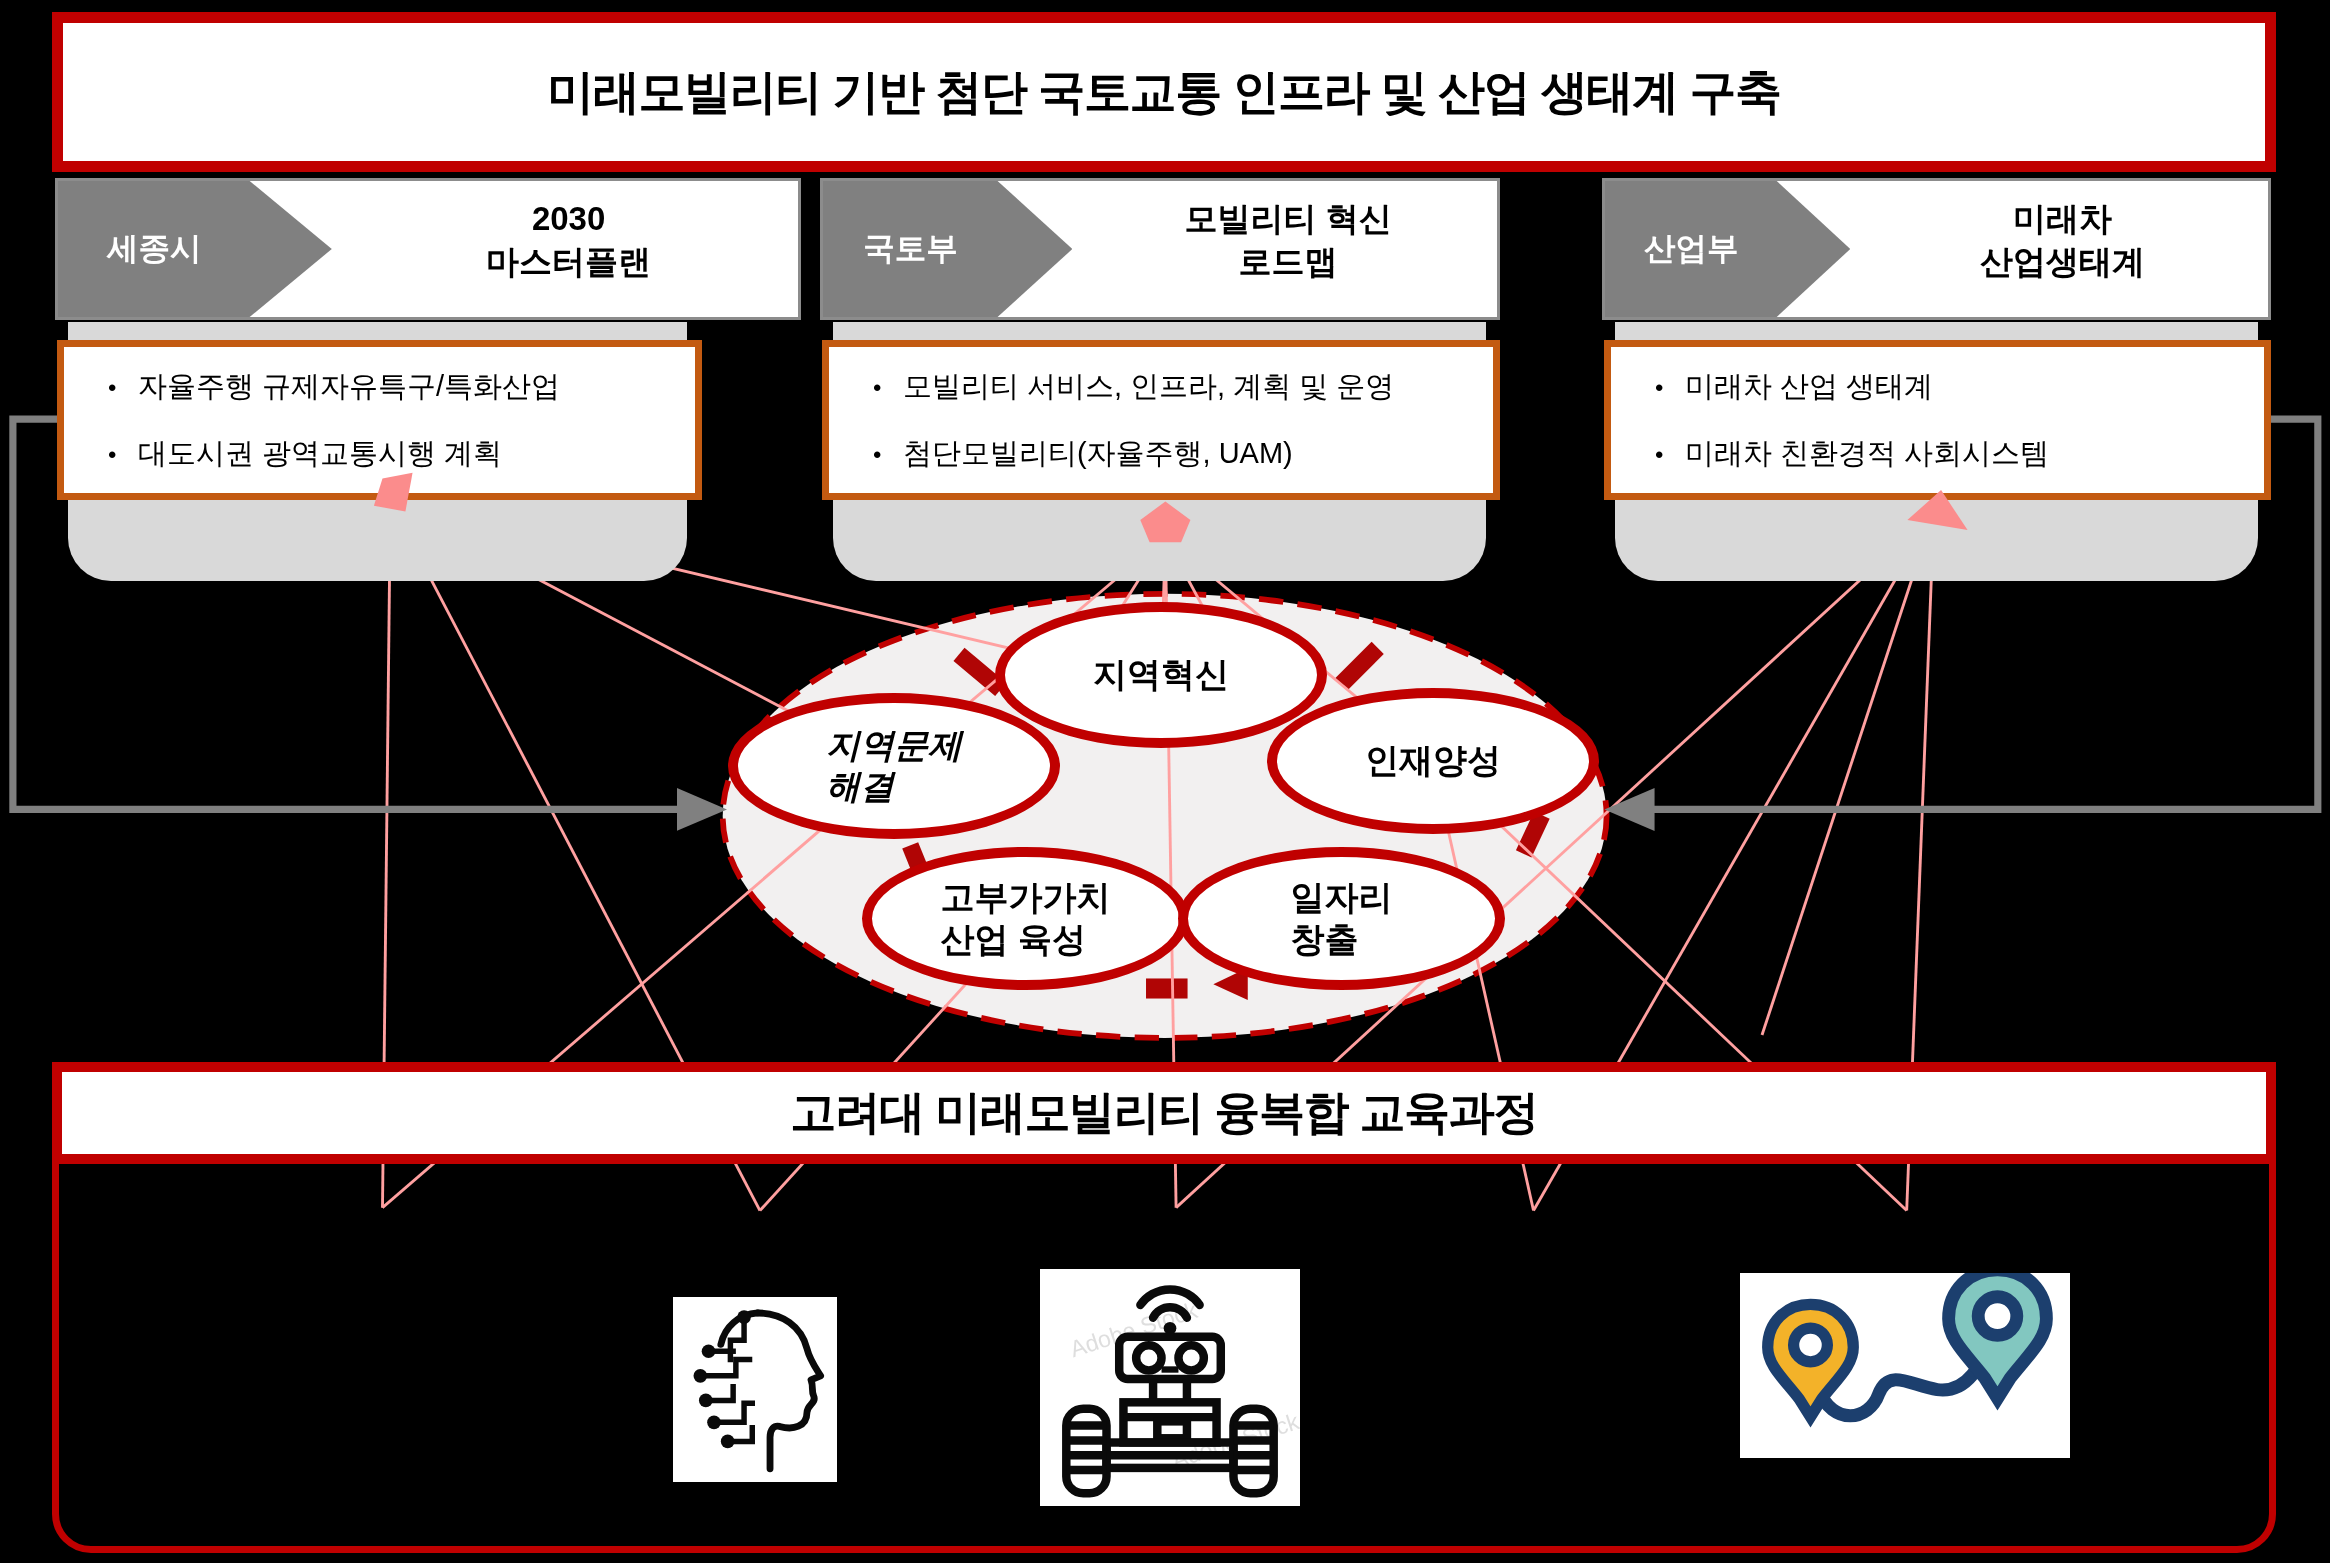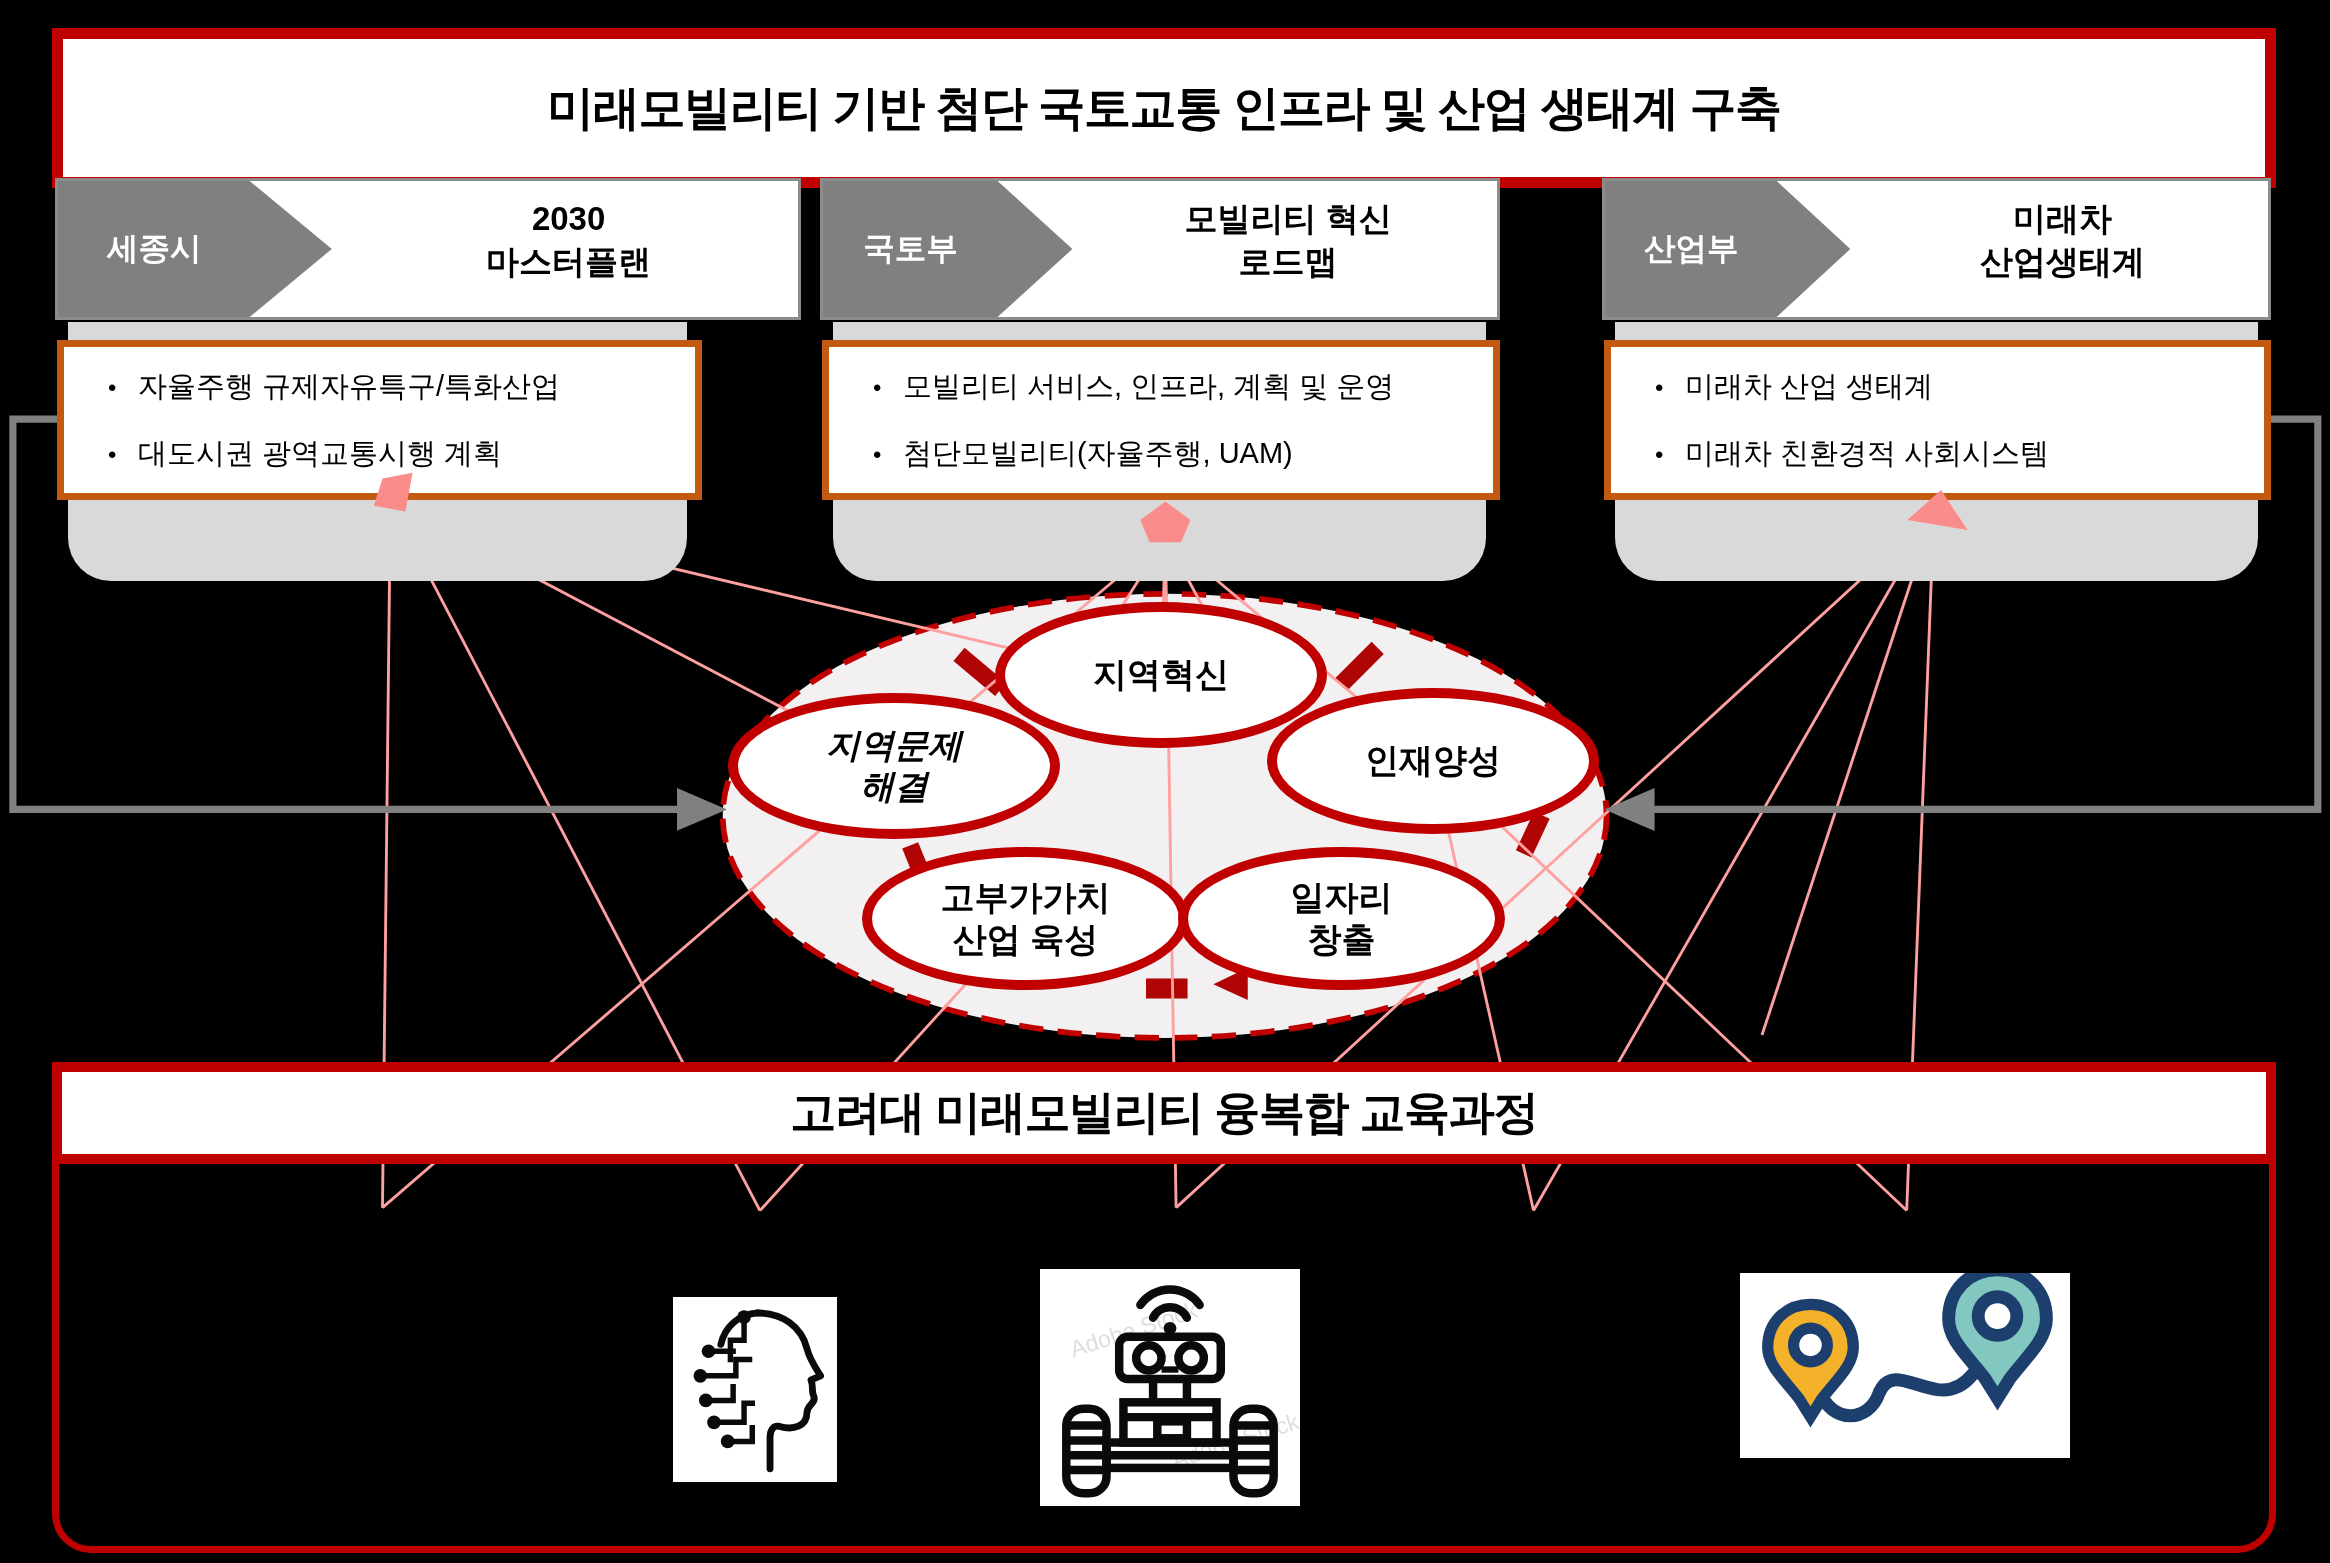--- a/index.html
+++ b/index.html
@@ -4,21 +4,21 @@
 <style>
   html,body{margin:0;padding:0;background:#000;}
   .canvas{position:relative;width:2330px;height:1563px;background:#000;
           font-family:"Liberation Sans",sans-serif;overflow:hidden;}
   .lines-layer{position:absolute;left:0;top:0;width:2330px;height:1563px;z-index:1;}
   .arrows-layer{position:absolute;left:0;top:0;width:2330px;height:1563px;z-index:6;pointer-events:none;}
 
   
   .top-banner{position:absolute;left:52px;top:12px;width:2224px;height:160px;background:#fff;
               border:11.5px solid #C00000;box-sizing:border-box;z-index:3;
-              display:flex;align-items:center;justify-content:center;margin-top:16px;}
+              display:flex;align-items:center;justify-content:center;}
   .banner-title{font-size:47px;font-weight:bold;color:#000;letter-spacing:-1.4px;white-space:nowrap;}
 
   
   .col-header{position:absolute;top:178px;height:142px;background:#fff;border:3.6px solid #8C8C8C;
               box-sizing:border-box;z-index:3;}
   .col-header .arrow{position:absolute;left:0;top:0;bottom:0;width:37%;background:#808080;
               clip-path:polygon(0 0,70% 0,100% 50%,70% 100%,0 100%);}
   .col-header .agency{position:absolute;left:0;top:0;bottom:0;width:26%;display:flex;align-items:center;
               justify-content:center;color:#fff;font-weight:bold;font-size:31.5px;z-index:1;}
   .col-header .plan{position:absolute;left:38%;right:0;top:0;bottom:0;display:flex;align-items:flex-start;
@@ -31,21 +31,21 @@
 
   
   .orange-box{position:absolute;top:340px;height:160px;background:#fff;border:7.9px solid #C35A11;
               box-sizing:border-box;z-index:3;display:flex;flex-direction:column;justify-content:center;
               padding-left:44px;row-gap:27px;}
   .bullet-row{display:flex;align-items:baseline;font-size:29px;color:#000;}
   .bullet-row .dot{margin-right:21.5px;font-size:24px;}
 
   
   .oval{position:absolute;background:#fff;border:10.7px solid #C00000;border-radius:50%;
-        display:flex;align-items:center;justify-content:center;text-align:center;font-weight:bold;
+        display:flex;align-items:center;justify-content:center;text-align:left;font-weight:bold;
         font-size:34px;color:#000;line-height:1.22;white-space:pre-line;box-sizing:border-box;z-index:4;}
   .oval-top{left:995px;top:602px;width:332px;height:146px;}
   .oval-left{left:728px;top:693px;width:332px;height:146px;font-style:italic;}
   .oval-right{left:1267px;top:688px;width:332px;height:146px;}
   .oval-bl{left:862px;top:847px;width:327px;height:143px;}
   .oval-br{left:1178px;top:847px;width:327px;height:143px;}
 
   
   .bottom-box{position:absolute;left:52px;top:1062px;width:2224px;height:491px;border:7.2px solid #C00000;
               border-radius:39px;box-sizing:border-box;z-index:2;}

